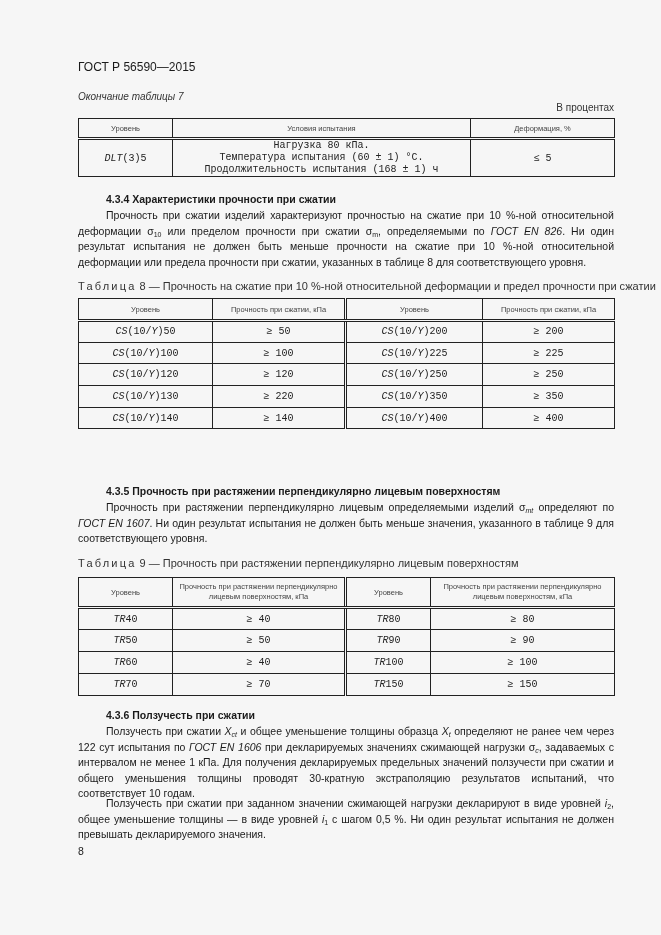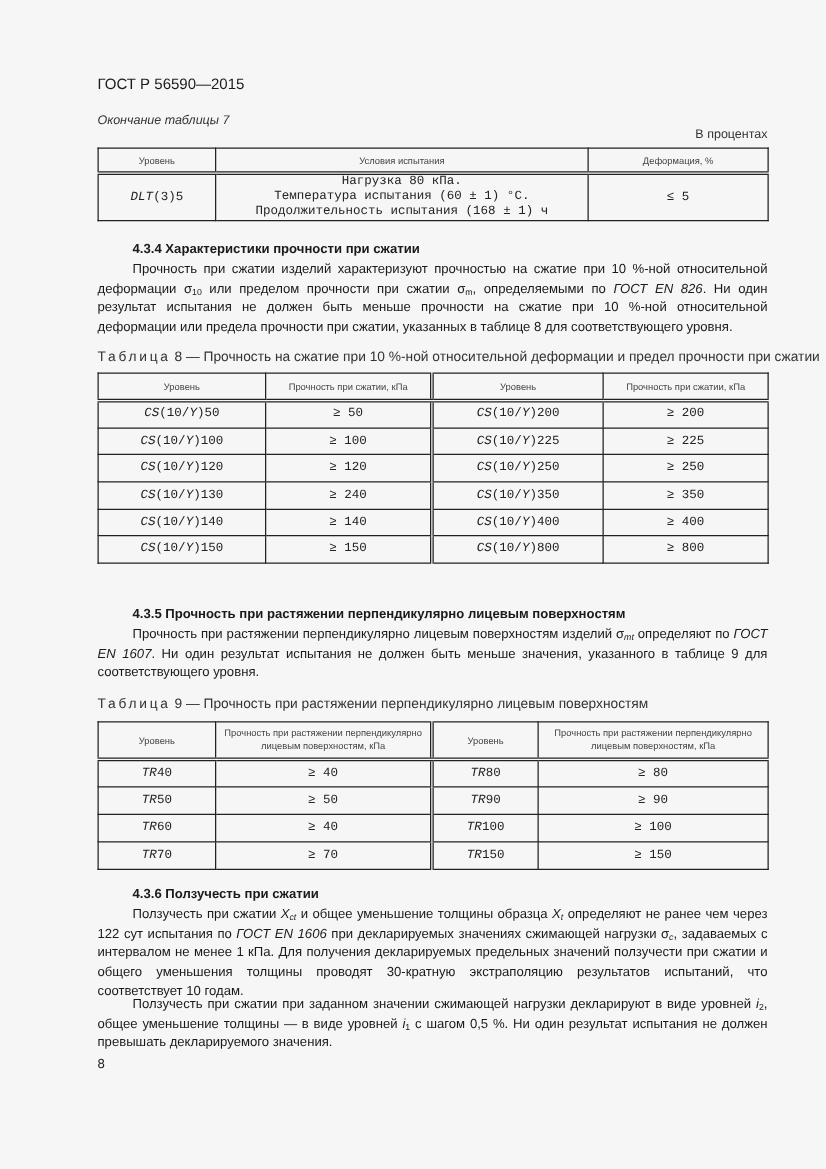--- a/index.html
+++ b/index.html
@@ -92,41 +92,35 @@
         <td>≥ 225</td>
       </tr>
       <tr style="height: 21.7px;">
         <td><span class="i">CS</span><span>(10/<span class="i">Y</span>)120</span></td>
         <td>≥ 120</td>
         <td class="dbl-left"><span class="i">CS</span><span>(10/<span class="i">Y</span>)250</span></td>
         <td>≥ 250</td>
       </tr>
       <tr style="height: 21.7px;">
         <td><span class="i">CS</span><span>(10/<span class="i">Y</span>)130</span></td>
-        <td>≥ 240</td>
+        <td>≥ 220</td>
         <td class="dbl-left"><span class="i">CS</span><span>(10/<span class="i">Y</span>)350</span></td>
         <td>≥ 350</td>
       </tr>
       <tr style="height: 21.7px;">
         <td><span class="i">CS</span><span>(10/<span class="i">Y</span>)140</span></td>
         <td>≥ 140</td>
         <td class="dbl-left"><span class="i">CS</span><span>(10/<span class="i">Y</span>)400</span></td>
         <td>≥ 400</td>
       </tr>
-      <tr style="height: 21.7px;">
-        <td><span class="i">CS</span><span>(10/<span class="i">Y</span>)150</span></td>
-        <td>≥ 150</td>
-        <td class="dbl-left"><span class="i">CS</span><span>(10/<span class="i">Y</span>)800</span></td>
-        <td>≥ 800</td>
-      </tr>
     </tbody>
 </table>
 
 <div class="abs sec-head" style="top:485px;">4.3.5 Прочность при растяжении перпендикулярно лицевым поверхностям</div>
-<div class="abs para" style="top:500px;"><span>Прочность при растяжении перпендикулярно лицевым поверхностям изделий σ</span><sub class="i">mt</sub><span> определяют по </span><span class="i">ГОСТ EN 1607</span><span>. Ни один результат испытания не должен быть меньше значения, указанного в таблице 9 для соответствующего уровня.</span></div>
+<div class="abs para" style="top:500px;"><span>Прочность при растяжении перпендикулярно лицевым определяемыми изделий σ</span><sub class="i">mt</sub><span> определяют по </span><span class="i">ГОСТ EN 1607</span><span>. Ни один результат испытания не должен быть меньше значения, указанного в таблице 9 для соответствующего уровня.</span></div>
 
 <div class="abs caption" style="top:557px;"><span class="spaced">Таблица</span><span> 9 — Прочность при растяжении перпендикулярно лицевым поверхностям</span></div>
 
 <table style="top:577px;">
   <colgroup>
       <col style="width:94px">
       <col style="width:173px">
       <col style="width:85px">
       <col style="width:184px">
     </colgroup>

